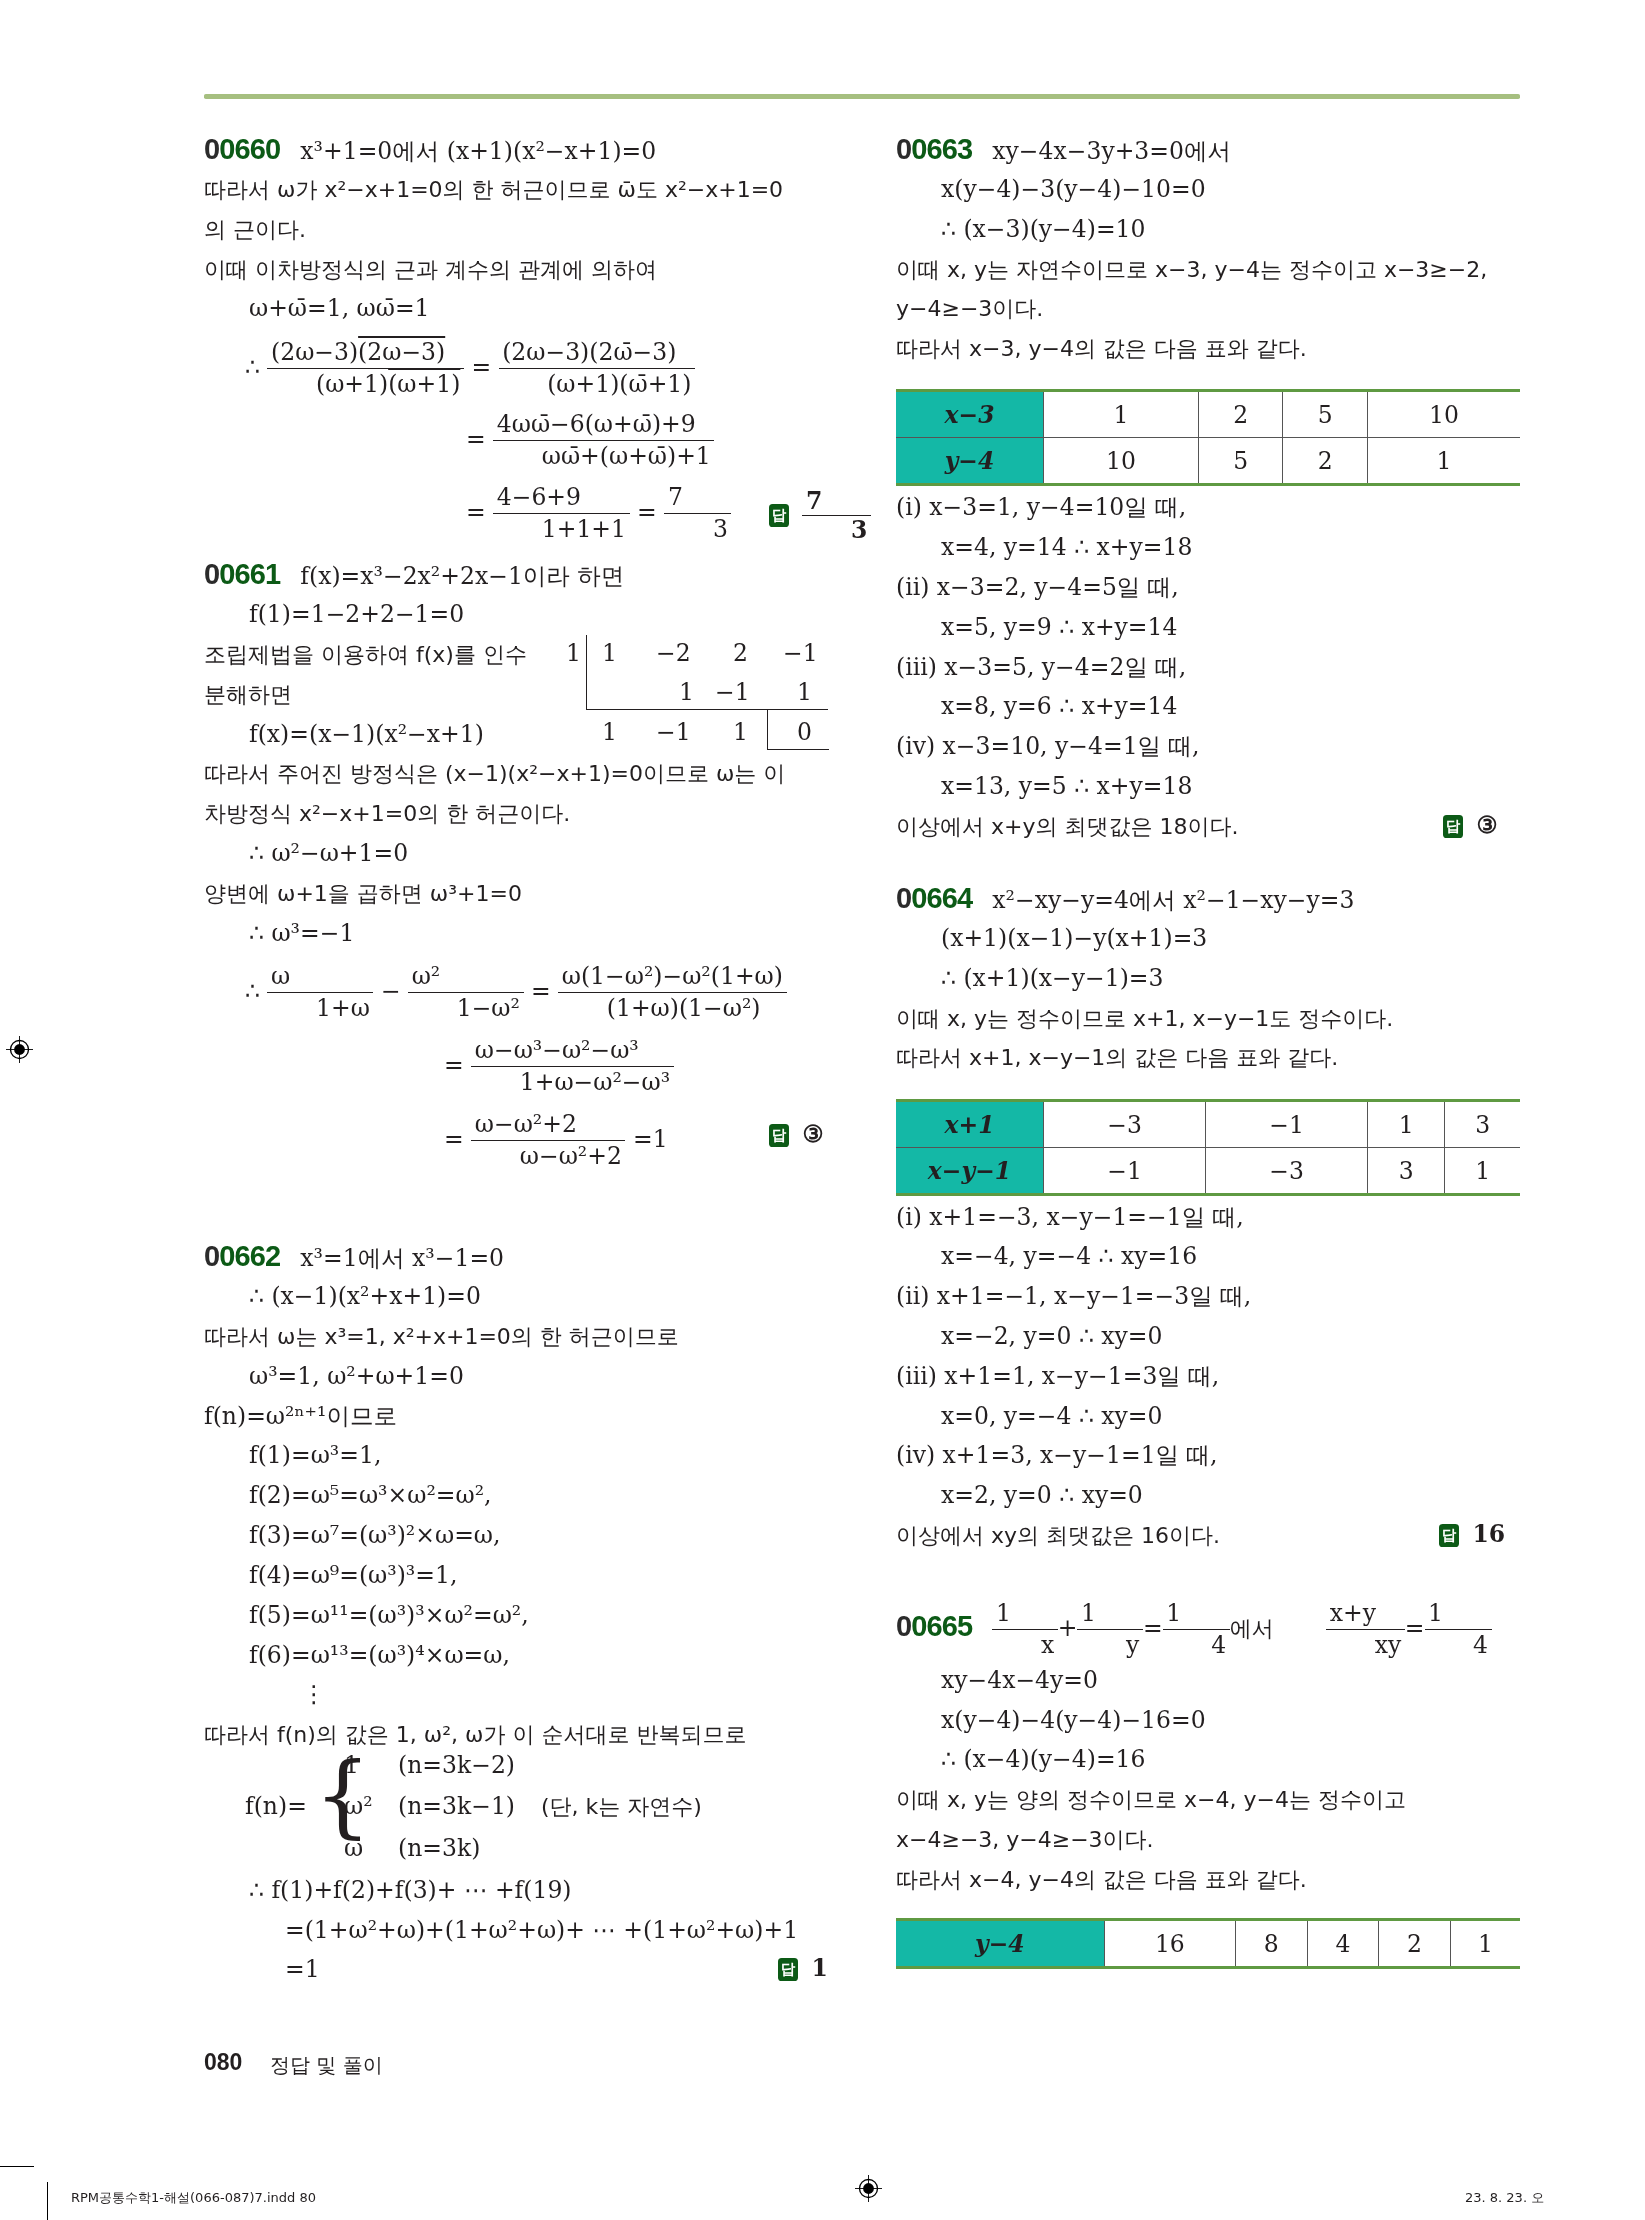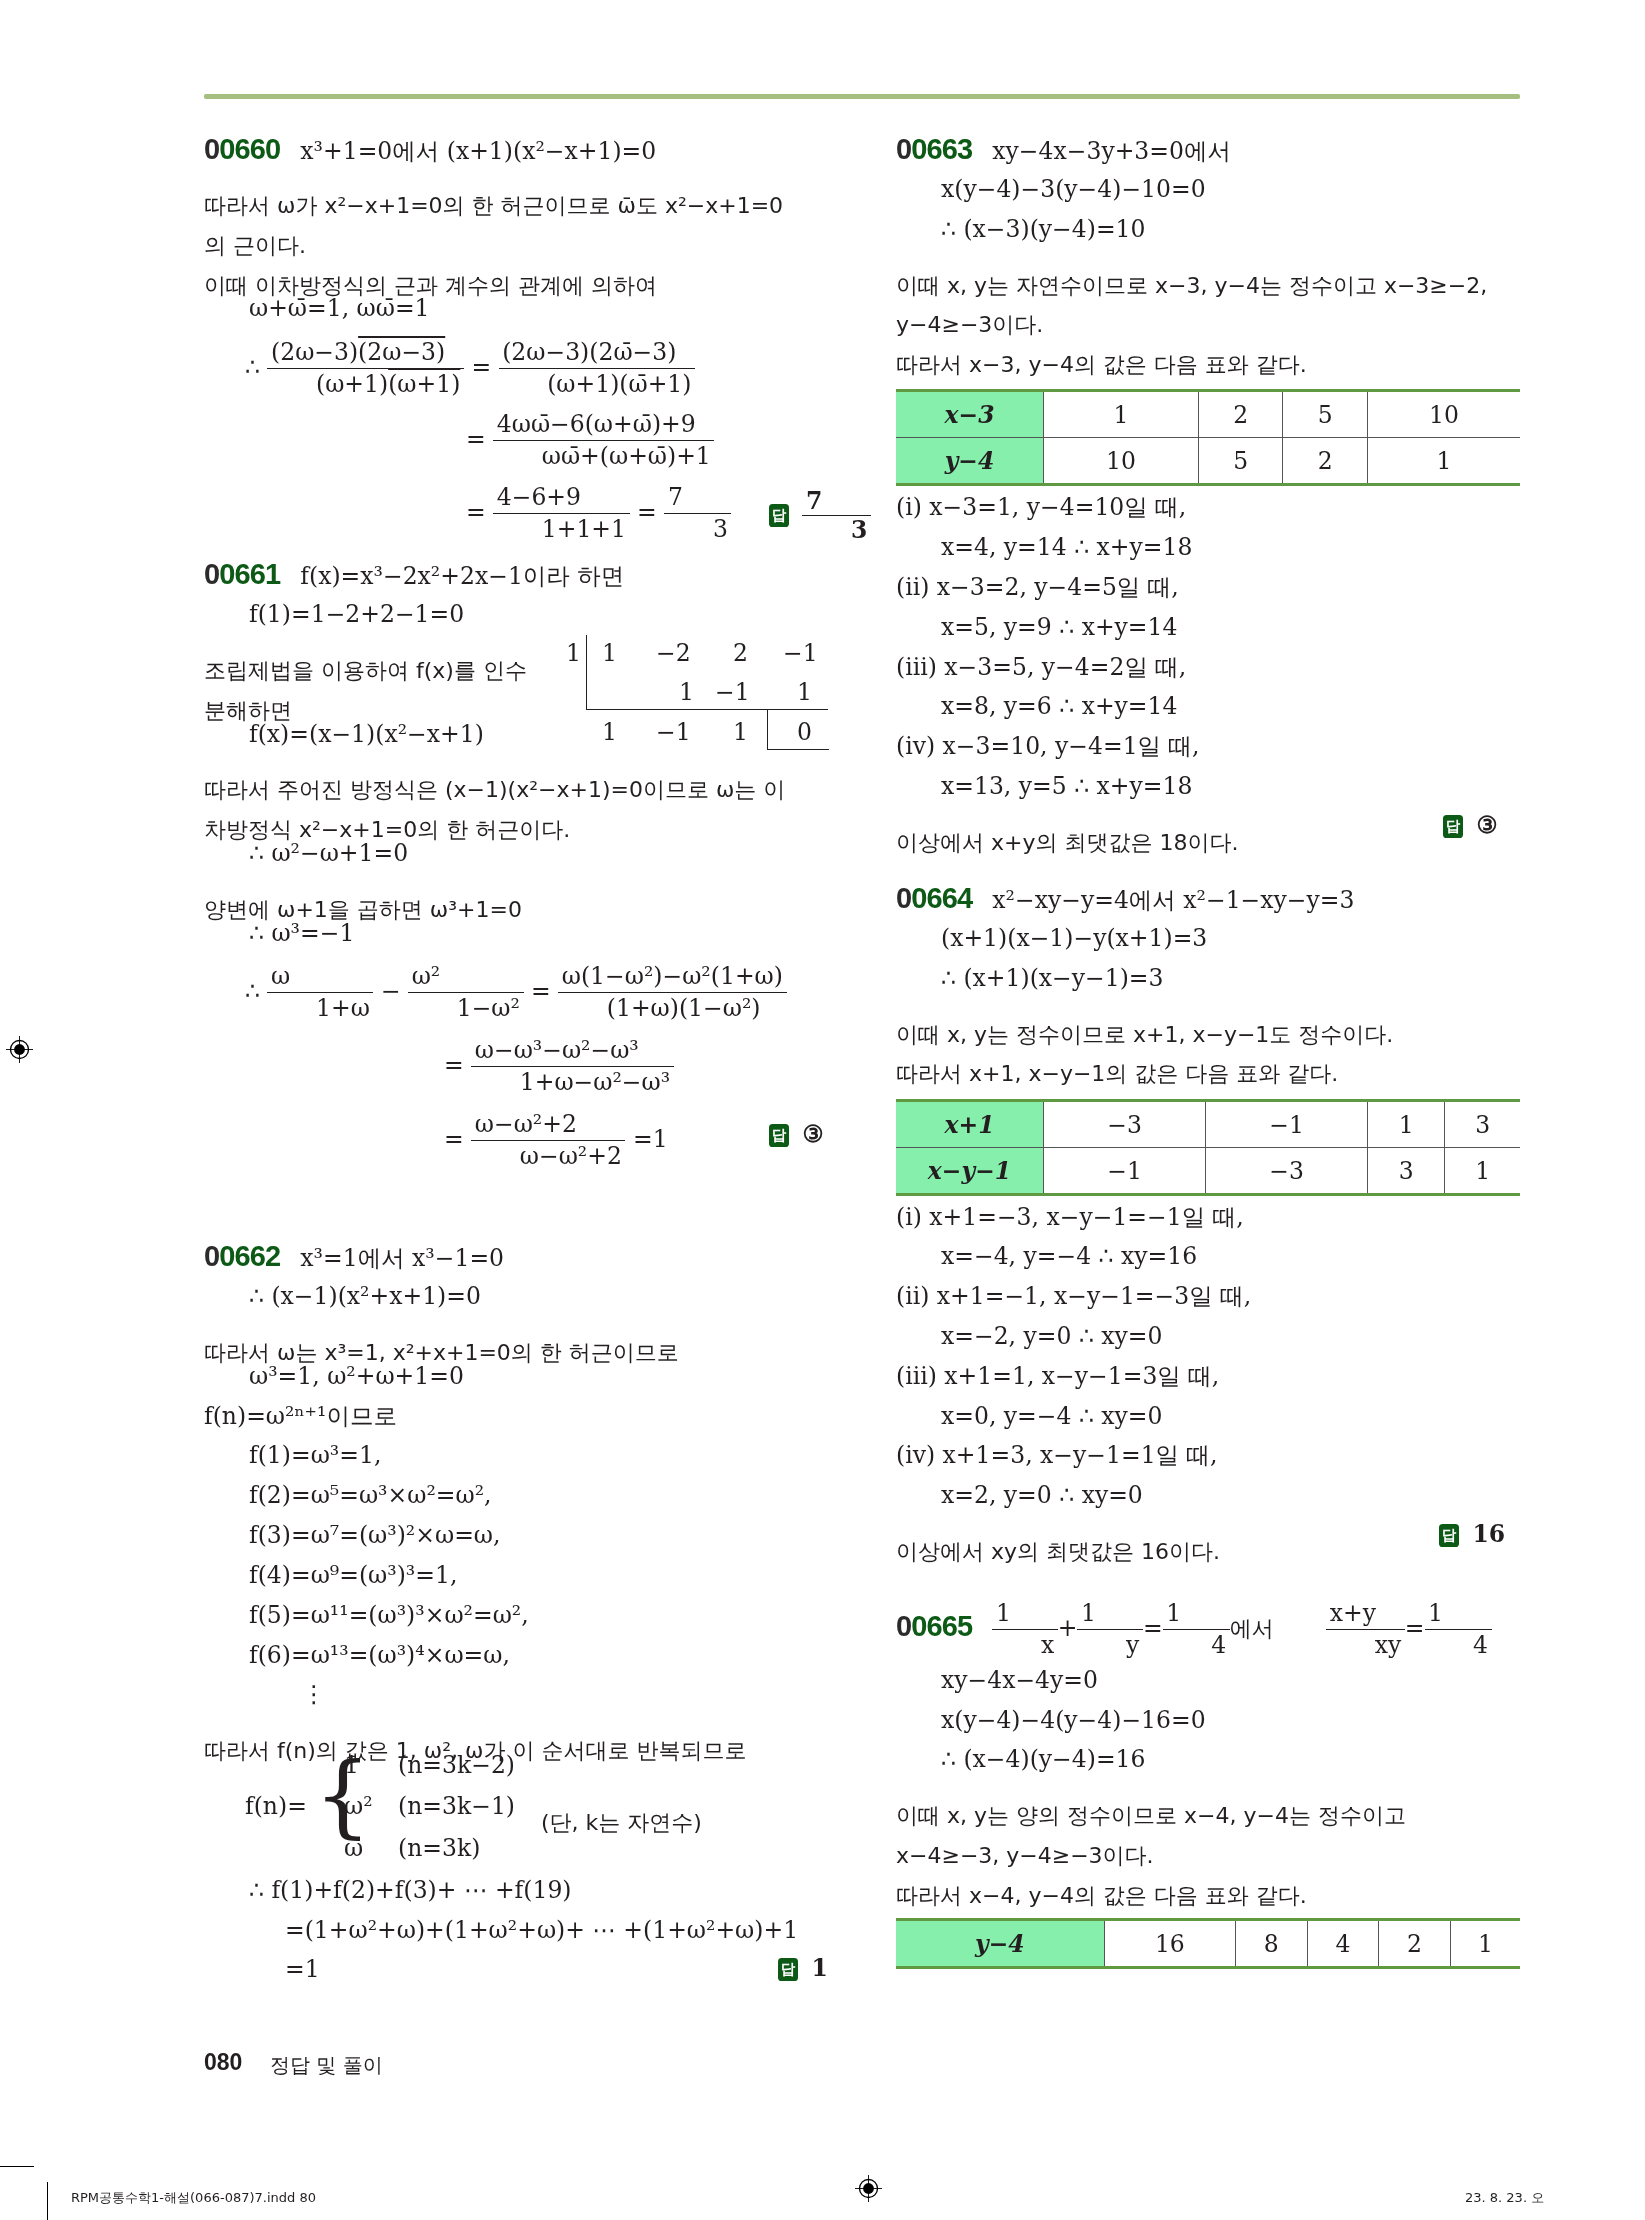--- a/index.html
+++ b/index.html
@@ -8,32 +8,32 @@
   .topbar { position:absolute; left:204px; top:94px; width:1316px; height:4.5px; background:#a6bf80; border-radius:1.8px; }
   .col { position:absolute; top:127px; width:624px; font-size:23.5px; }
   .col.left { left:204px; }
   .col.right { left:896px; }
   .line { position:absolute; white-space:nowrap; line-height:31px; }
   .ind { padding-left:45px; }
   .ind2 { padding-left:81px; }
   .pnum { font-family:"Liberation Sans", sans-serif; font-weight:bold; font-size:29px; letter-spacing:-0.9px; margin-right:12.7px; }
   .pnum .d0 { color:#2b2b2b; }
   .pnum .rest { color:#0c5a16; }
-  .kr { font-family:"DejaVu Sans","Liberation Sans",sans-serif; font-size:22px;margin-top:16px; }
+  .kr { font-family:"DejaVu Sans","Liberation Sans",sans-serif; font-size:22px; }
   .frac { display:inline-block; vertical-align:middle; text-align:left; }
   .frac .num { display:block; border-bottom:1.8px solid #231f20; padding:0 3.6px; }
   .frac .den { display:block; padding:0 3.6px;margin-left:45px; }
   .ans { position:absolute; white-space:nowrap; font-weight:bold; font-size:23.5px; }
   .ans .badge { display:inline-block; background:#0c5a16; color:#fff; font-family:"DejaVu Sans",sans-serif;
                 font-size:14.5px; padding:1.8px 2.7px; border-radius:3.6px; margin-right:5.4px; vertical-align:middle; }
   table.vt { position:absolute; border-collapse:collapse; font-size:23.5px; }
   table.vt td { border-left:1.4px solid #555; text-align:center; height:43px; }
   table.vt tr:first-child td { border-top:3.6px solid #5f9a42; border-bottom:1.4px solid #555; }
   table.vt tr:last-child td { border-bottom:3.6px solid #5f9a42; }
-  table.vt td.hd { background:#86efac; font-weight:bold; font-style:italic; border-left:none; }
+  table.vt td.hd { background:#14b8a6; font-weight:bold; font-style:italic; border-left:none; }
   .synth { position:absolute; font-size:23.5px; }
   .footer-num { position:absolute; left:204px; top:2049px; font-family:"Liberation Sans",sans-serif; font-weight:bold; font-size:23px; }
   .footer-lbl { position:absolute; left:270px; top:2052px; font-family:"DejaVu Sans",sans-serif; font-size:20px; }
   .slug { position:absolute; top:2189px; font-family:"DejaVu Sans",sans-serif; font-size:13px; }
   .regmark { position:absolute; width:27px; height:27px; }
   .crop-h { position:absolute; height:0.9px; background:#000; }
   .crop-v { position:absolute; width:0.9px; background:#000; }
 </style>
 </head>
 <body>

